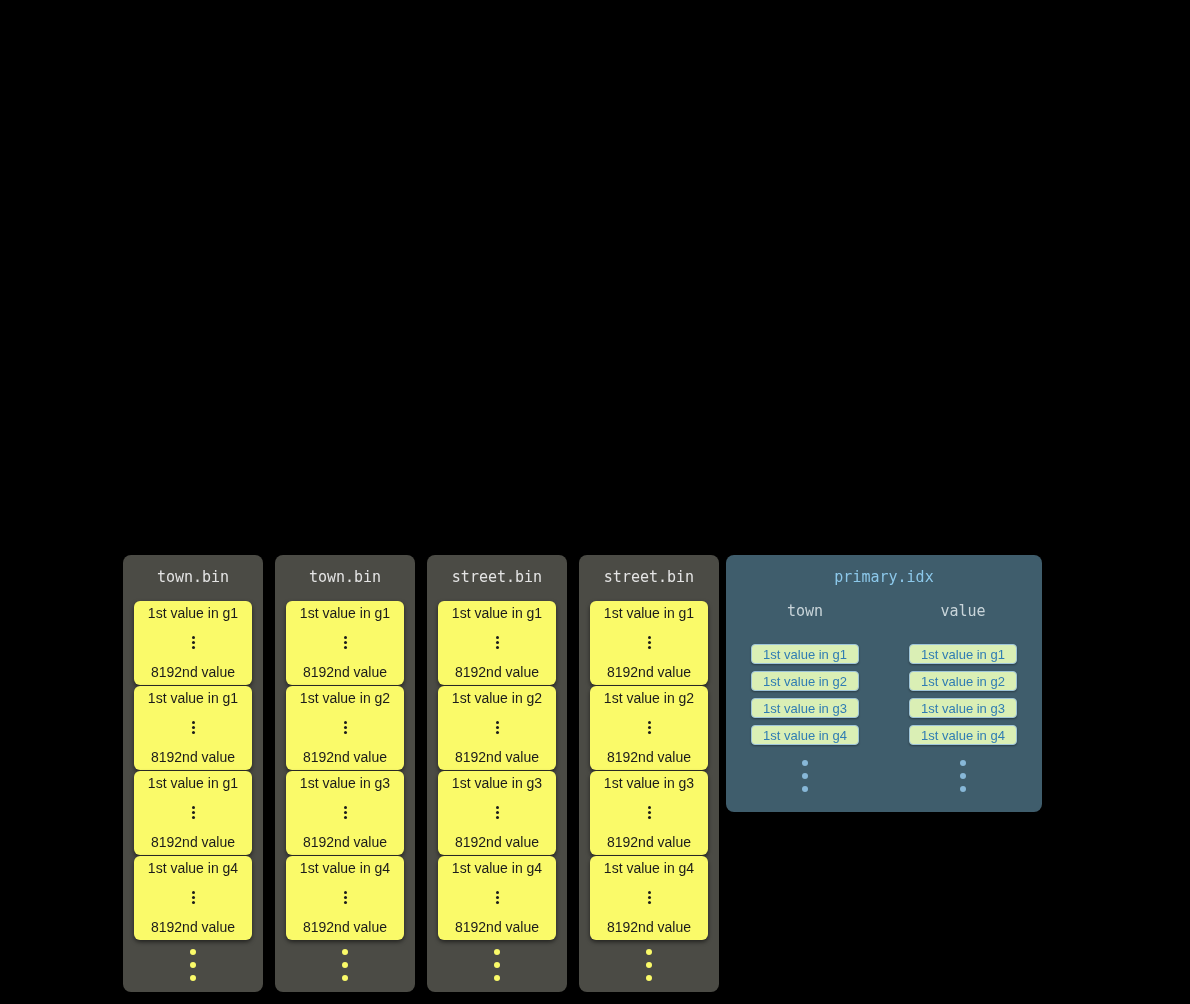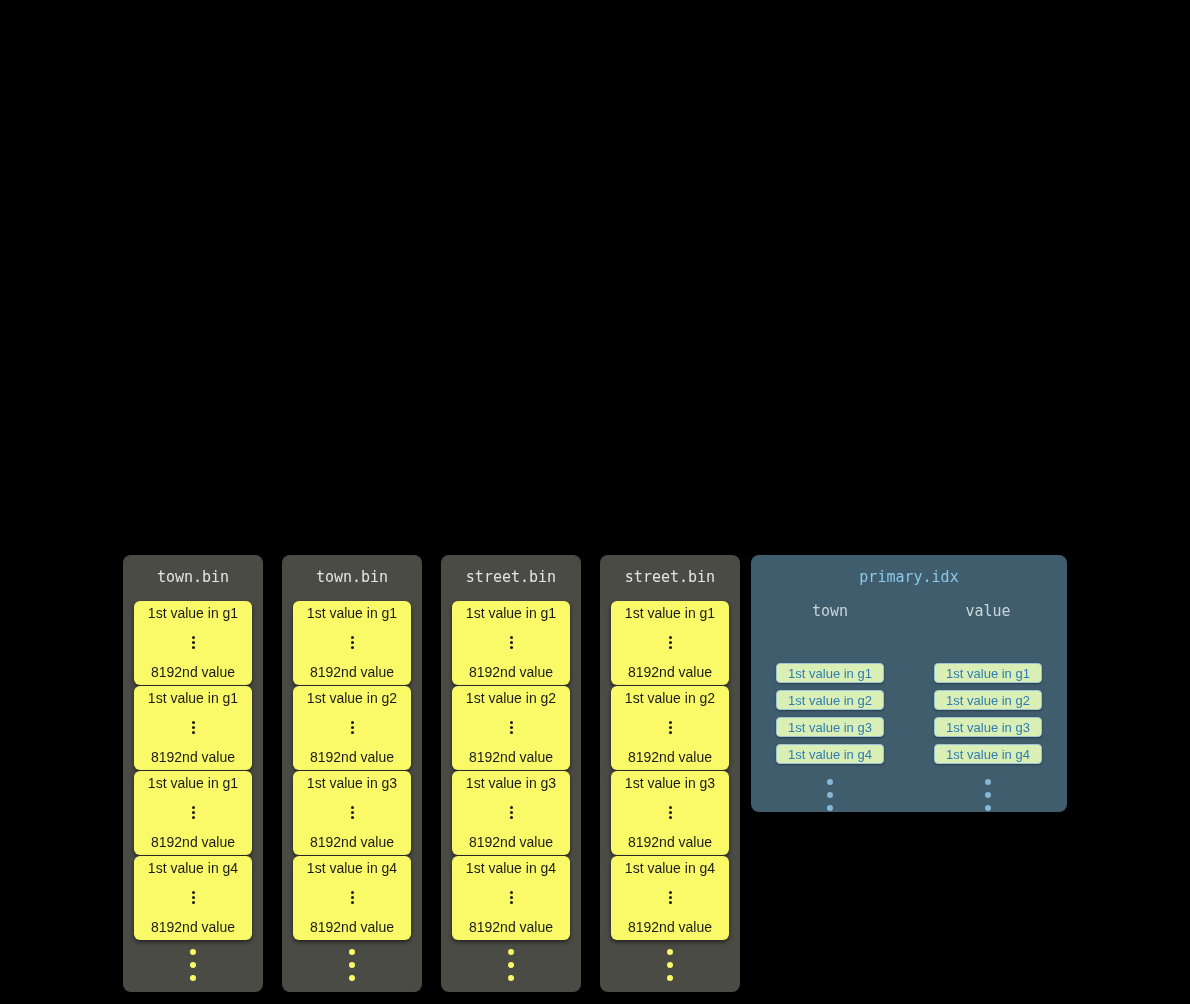--- a/index.html
+++ b/index.html
@@ -7,21 +7,21 @@
   body {
     background: var(--background, #000000);
     position: relative;
     overflow: hidden;
     font-family: "Liberation Sans", sans-serif;
   }
 
   
   .bins {
     position:absolute; left:123px; top:555px;
-    display:flex; gap:19px;
+    display:flex; gap:12px;
   }
   .bin-col {
     width:140px; height:437px;
     background: var(--bin_panel_bg, #4b4b45);
     border-radius:8px;
     padding-top:13px;
   }
   .bin-header {
     font-family:"DejaVu Sans Mono", monospace;
     font-size:15px; line-height:18px;
@@ -51,39 +51,39 @@
   }
   .bin-more { width:6px; height:38px; margin:9px auto 0 auto; }
   .dots3.yellow {
     width:6px; height:6px;
     background: var(--granule_bg, #fafa69);
     box-shadow:0 13px 0 var(--granule_bg, #fafa69), 0 26px 0 var(--granule_bg, #fafa69);
   }
 
   
   .idx-panel {
-    position:absolute; left:751px; top:555px;
+    position:absolute; left:726px; top:555px;
     width:316px; height:257px;
     background: var(--idx_panel_bg, #3f5d6c);
     border-radius:8px;
     padding-top:13px;
   }
   .idx-title {
     font-family:"DejaVu Sans Mono", monospace;
     font-size:15px; line-height:18px;
     color: var(--idx_title_text, #8cc8ea);
     text-align:center;
   }
   .idx-cols { display:flex; margin-top:16px; }
   .idx-col { width:50%; display:flex; flex-direction:column; align-items:center; }
   .idx-header {
     font-family:"DejaVu Sans Mono", monospace;
     font-size:15px; line-height:18px;
     color: var(--idx_header_text, #c9d5da);
-    margin-bottom:43px;
+    margin-bottom:24px;
   }
   .idx-entry {
     width:108px; height:20px;
     margin-bottom:7px;
     background: var(--idx_entry_bg, #daefb5);
     border:1px solid var(--idx_entry_border, #9ec4d8);
     border-radius:4px;
     box-shadow:0 1px 2px rgba(0,0,0,0.35);
     color: var(--idx_entry_text, #2f7cb3);
     font-size:13px;

